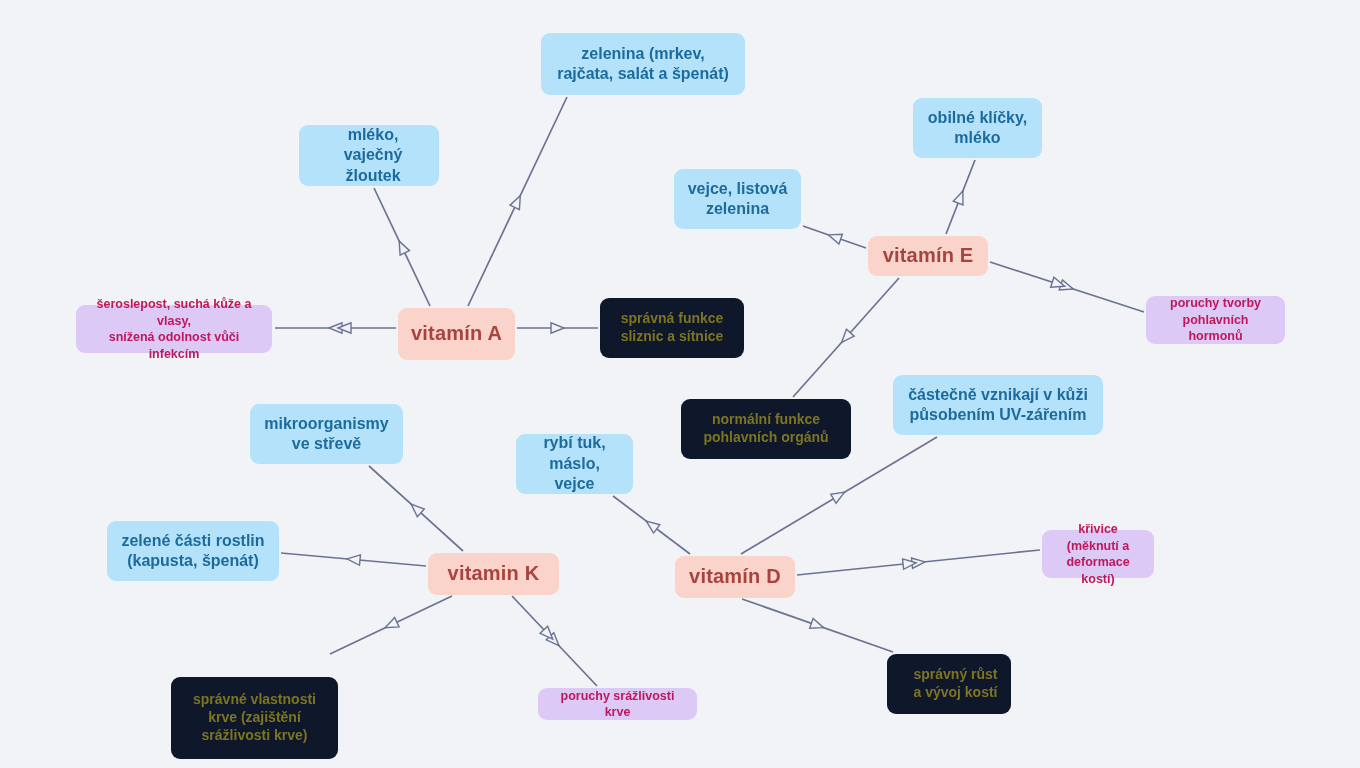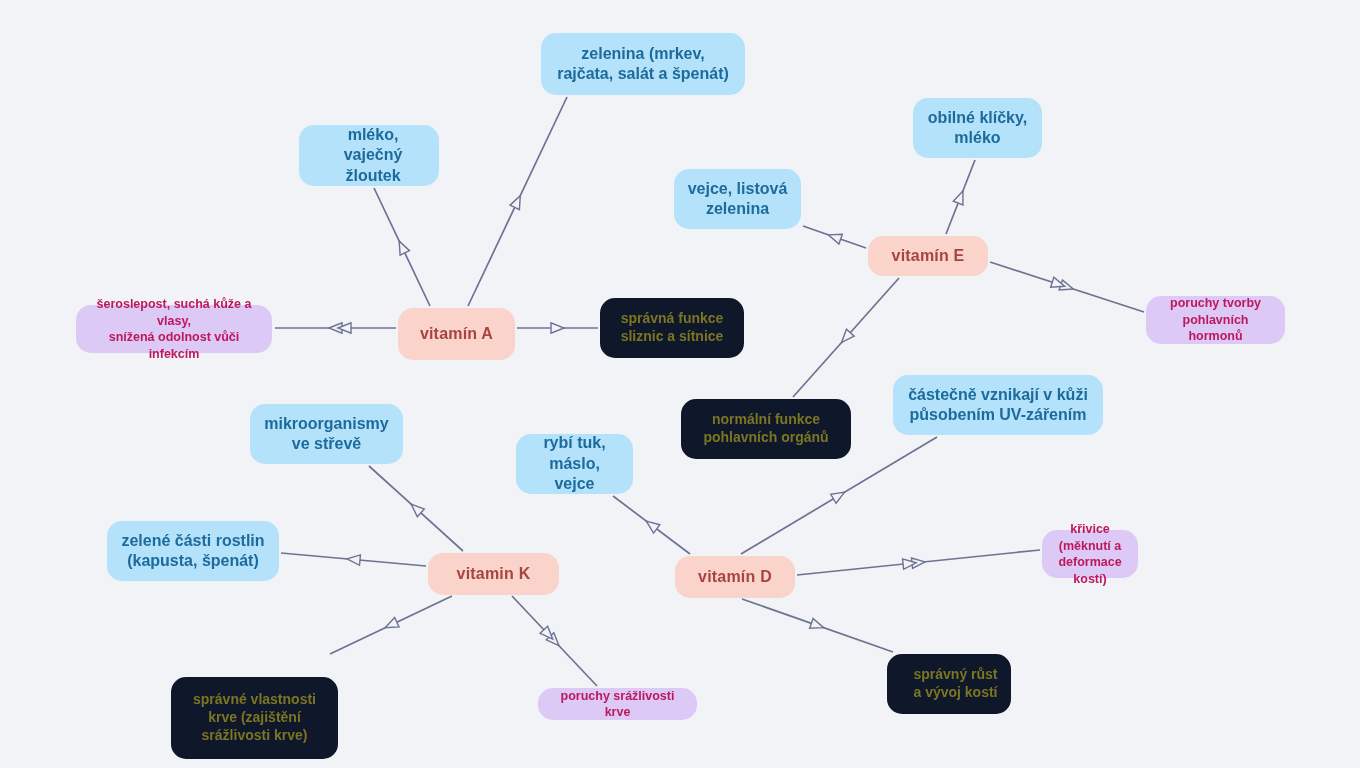--- a/index.html
+++ b/index.html
@@ -23,34 +23,34 @@
     position: absolute;
     left: 0;
     top: 0;
     width: 1360px;
     height: 768px;
     pointer-events: none;
   }
   .node {
     position: absolute;
     box-sizing: border-box;
-    border-radius: 15px;
+    border-radius: 9px;
     text-align: center;
     font-weight: bold;
     line-height: 1.28;
     display: flex;
     align-items: center;
     justify-content: center;
     white-space: pre-line;
     padding: 6px 11px;
   }
   .node-central {
     background: #fad4ca;
     color: #a8443f;
-    font-size: 16px;
+    font-size: 20px;
     letter-spacing: 0.2px;
   }
   .node-source {
     background: #b4e2fa;
     color: #1d6b9c;
     font-size: 16px;
   }
   .node-function {
     background: #0f172a;
     color: #7c7522;
@@ -123,21 +123,21 @@
       <div class="node node-source" style="left: 674px; top: 169px; width: 127px; height: 60px;">vejce, listová
 zelenina</div>
       <div class="node node-deficiency" style="left: 1146px; top: 296px; width: 139px; height: 48px;">poruchy tvorby
 pohlavních hormonů</div>
       <div class="node node-function" style="left: 681px; top: 399px; width: 170px; height: 60px;">normální funkce
 pohlavních orgánů</div>
       <div class="node node-source" style="left: 893px; top: 375px; width: 210px; height: 60px;">částečně vznikají v kůži
 působením UV-zářením</div>
       <div class="node node-source" style="left: 516px; top: 434px; width: 117px; height: 60px;">rybí tuk,
 máslo, vejce</div>
-      <div class="node node-deficiency" style="left: 1042px; top: 530px; width: 96px; height: 48px;">křivice (měknutí a
+      <div class="node node-deficiency" style="left: 1042px; top: 530px; width: 112px; height: 48px;">křivice (měknutí a
 deformace kostí)</div>
       <div class="node node-function" style="left: 887px; top: 654px; width: 124px; height: 60px; padding-left: 24px;">správný růst
 a vývoj kostí</div>
       <div class="node node-source" style="left: 250px; top: 404px; width: 153px; height: 60px;">mikroorganismy
 ve střevě</div>
       <div class="node node-source" style="left: 107px; top: 521px; width: 172px; height: 60px;">zelené části rostlin
 (kapusta, špenát)</div>
       <div class="node node-function" style="left: 171px; top: 652px; width: 167px; height: 82px; margin-top: 25px;">správné vlastnosti
 krve (zajištění
 srážlivosti krve)</div>

